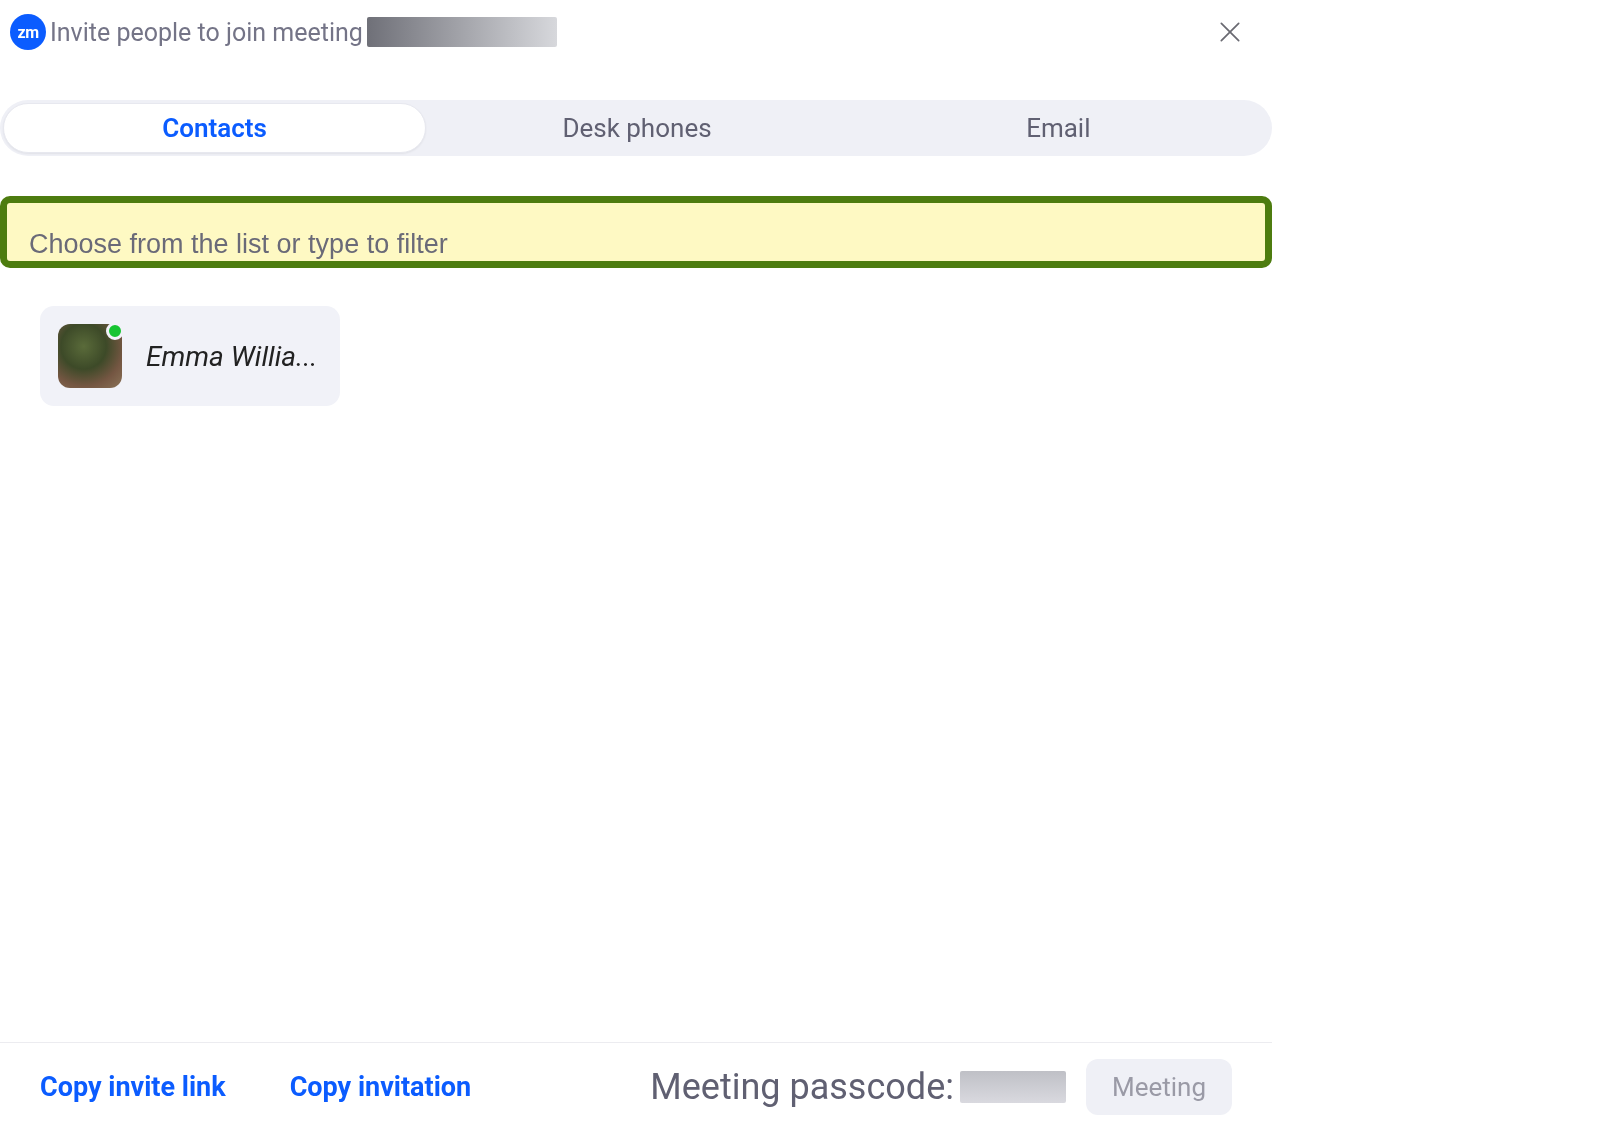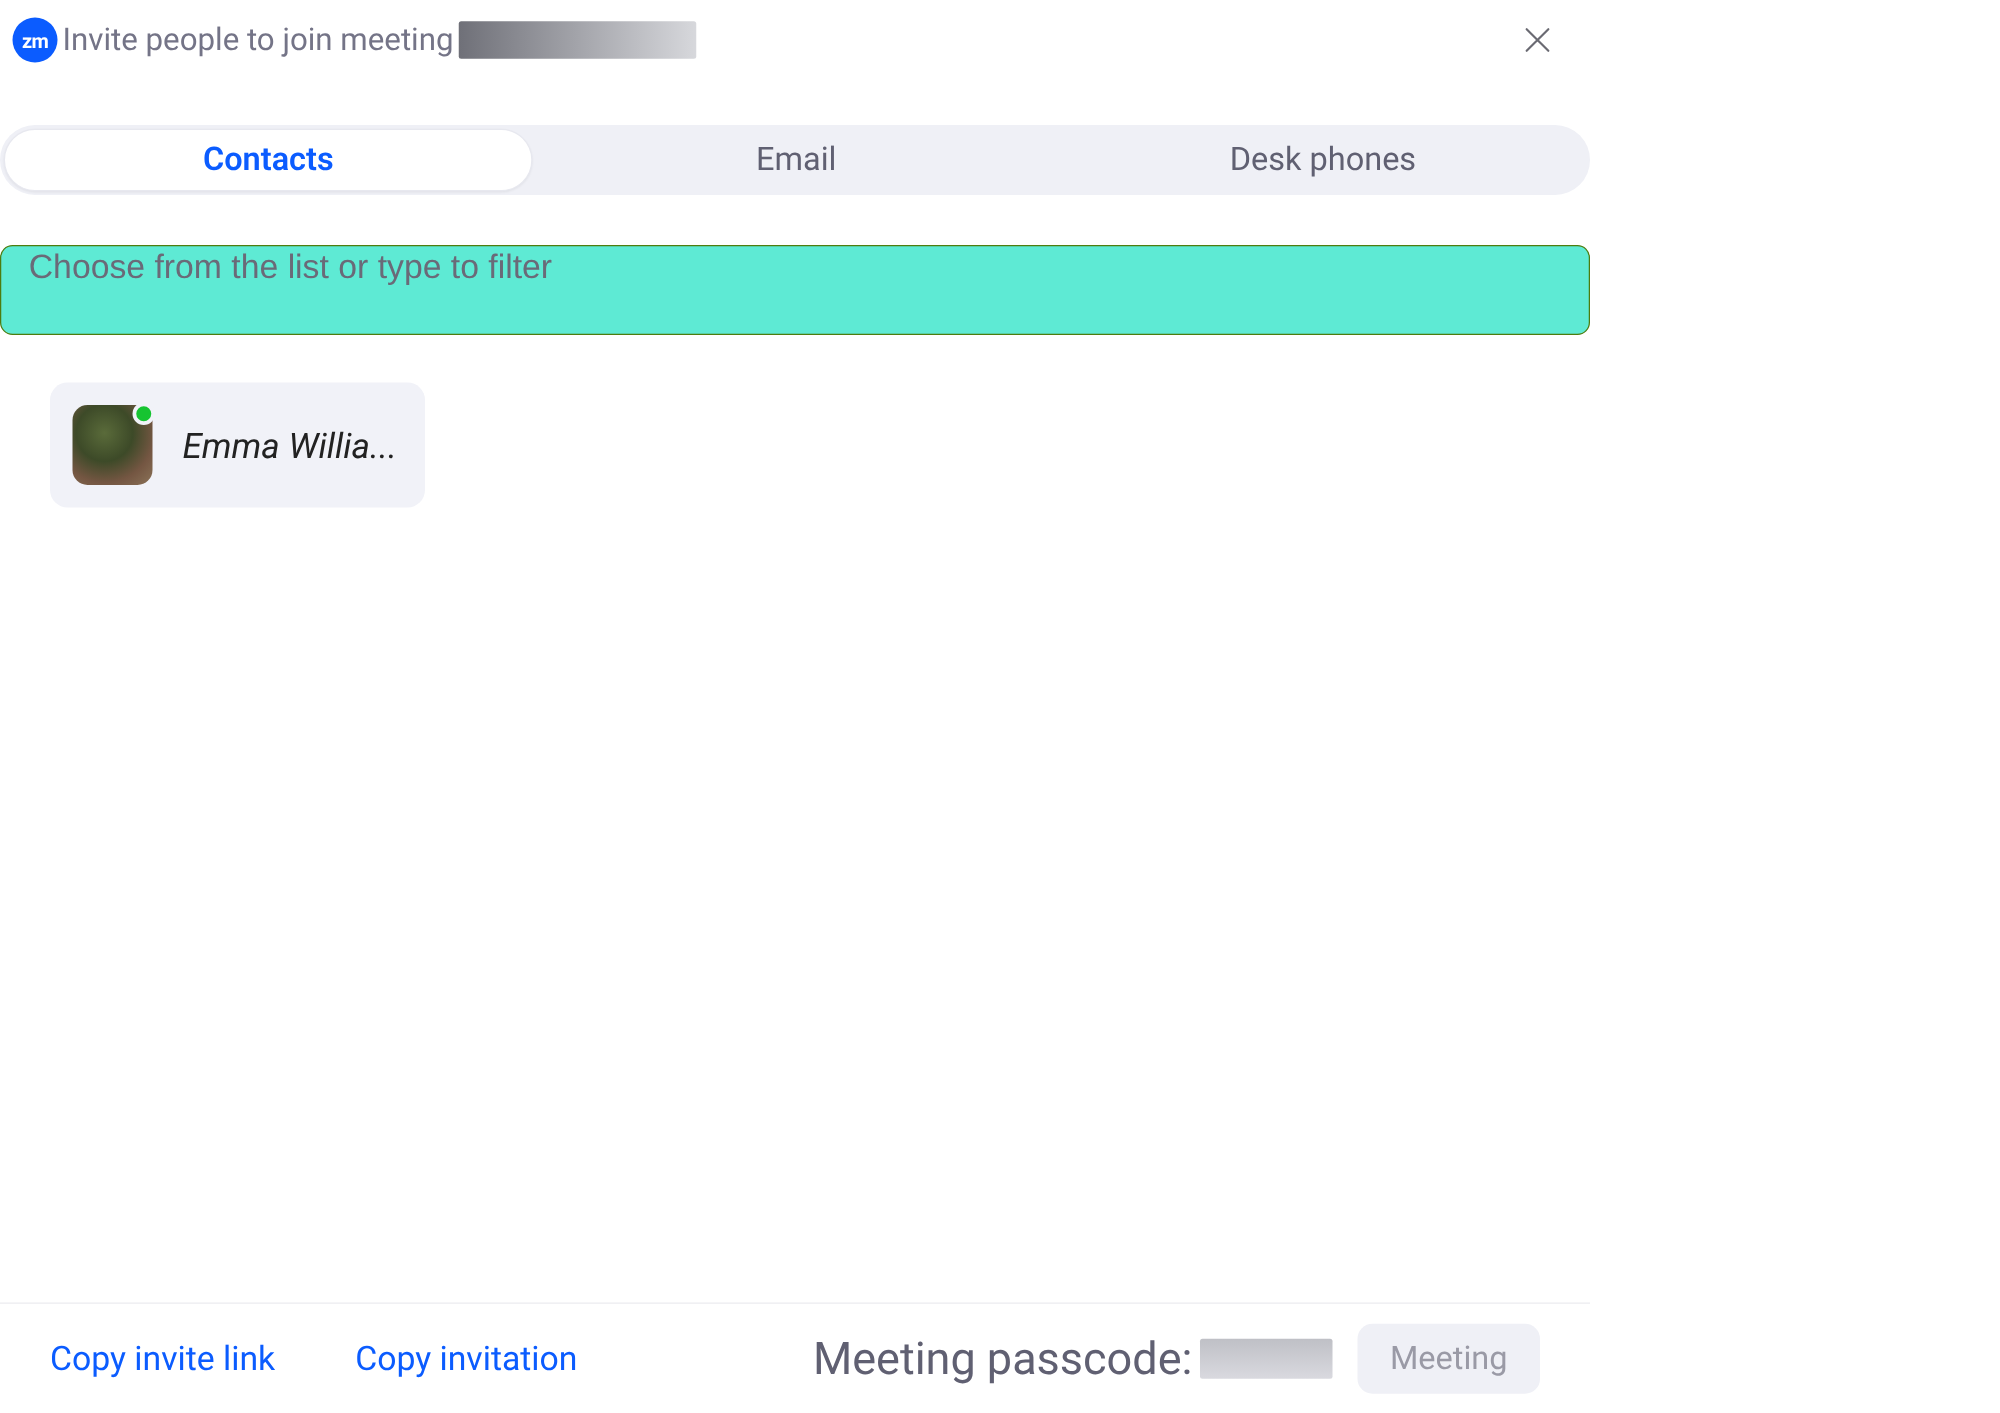--- a/index.html
+++ b/index.html
@@ -13,32 +13,32 @@
   .spacer { flex:1; }
   .close-x { width:44px; height:44px; display:flex; align-items:center; justify-content:center; cursor:pointer; color:#5a5a5a; margin-right:6px; }
   .close-x svg { width:26px; height:26px; }
   
   .tabbar-wrap { display:flex; justify-content:flex-end; margin-top:40px; }
   .tabbar { display:flex; width:1340px; background:#eff0f6; border-radius:28px; height:56px; align-items:center; padding:3px; }
   .tab { flex:1; height:100%; display:flex; align-items:center; justify-content:center; font-size:26px; color:#606072; cursor:pointer; border-radius:26px; }
   .tab.active { background:#ffffff; color:#0b5cff; font-weight:600; box-shadow:0 1px 2px rgba(0,0,0,0.06); border:1px solid #e7e8ef; }
   
   .search-wrap { display:flex; justify-content:center; margin-top:40px; }
-  .search { width:1520px; height:72px; border:1px solid #4d7c0f; border-radius:10px; background:#5eead4; display:flex; align-items:flex-start; padding:0 20px; }
+  .search { width:1520px; height:72px; border:7px solid #4d7c0f; border-radius:10px; background:#fef9c3; display:flex; align-items:flex-end; padding:0 20px; }
   .search input { border:none; outline:none; width:100%; font-size:27px; color:#333; background:transparent; }
   .search input::placeholder { color:#6a6a78; }
   
   .contacts-area { padding:38px 40px 0 40px; flex:1; }
   .contact-card { display:inline-flex; align-items:center; background:#f1f2f8; border-radius:14px; padding:18px 22px 18px 18px; max-width:360px; cursor:pointer;font-style:italic; }
   .avatar { width:64px; height:64px; border-radius:12px; background:radial-gradient(circle at 40% 35%, #5a6b3a 0%, #3d4a28 40%, #745642 70%, #8b7358 100%); position:relative; filter:blur(0.4px); }
   .presence { position:absolute; top:-2px; right:-2px; width:18px; height:18px; border-radius:50%; background:#16c431; border:3px solid #f1f2f8; }
   .contact-name { margin-left:24px; font-size:28px; color:#222; white-space:nowrap; overflow:hidden; text-overflow:ellipsis; max-width:220px; }
   
   .footer { border-top:1px solid #ececf0; height:88px; display:flex; align-items:center; padding:0 40px 0 40px; }
-  .link { color:#0b5cff; font-weight:400; font-size:27px; margin-right:64px; cursor:pointer; }
+  .link { color:#0b5cff; font-weight:700; font-size:27px; margin-right:64px; cursor:pointer; }
   .passcode-label { color:#606072; font-size:36px; margin-left:auto; }
   .passcode-redact { width:106px; height:32px; background:linear-gradient(to bottom,#bfc0c6,#d9d9df); margin-left:6px; border-radius:2px; }
   .invite-btn { margin-left:20px; height:56px; min-width:126px; padding:0 26px; border-radius:12px; background:#eff0f6; color:#9a9aa6; font-size:26px; display:flex; align-items:center; justify-content:center; cursor:default; }
 </style>
 </head>
 <body>
 
 <div class="window">
 
   <div class="titlebar">
@@ -54,24 +54,24 @@
         </svg>
     </div>
   </div>
 
   <div class="tabbar-wrap">
     <div class="tabbar">
       <div class="tab active">
         <span>Contacts</span>
       </div>
       <div class="tab">
-        <span>Email</span>
+        <span>Desk phones</span>
       </div>
       <div class="tab">
-        <span>Desk phones</span>
+        <span>Email</span>
       </div>
     </div>
   </div>
 
   <div class="search-wrap">
     <div class="search">
       <input type="text" placeholder="Choose from the list or type to filter" style="">
     </div>
   </div>
 

